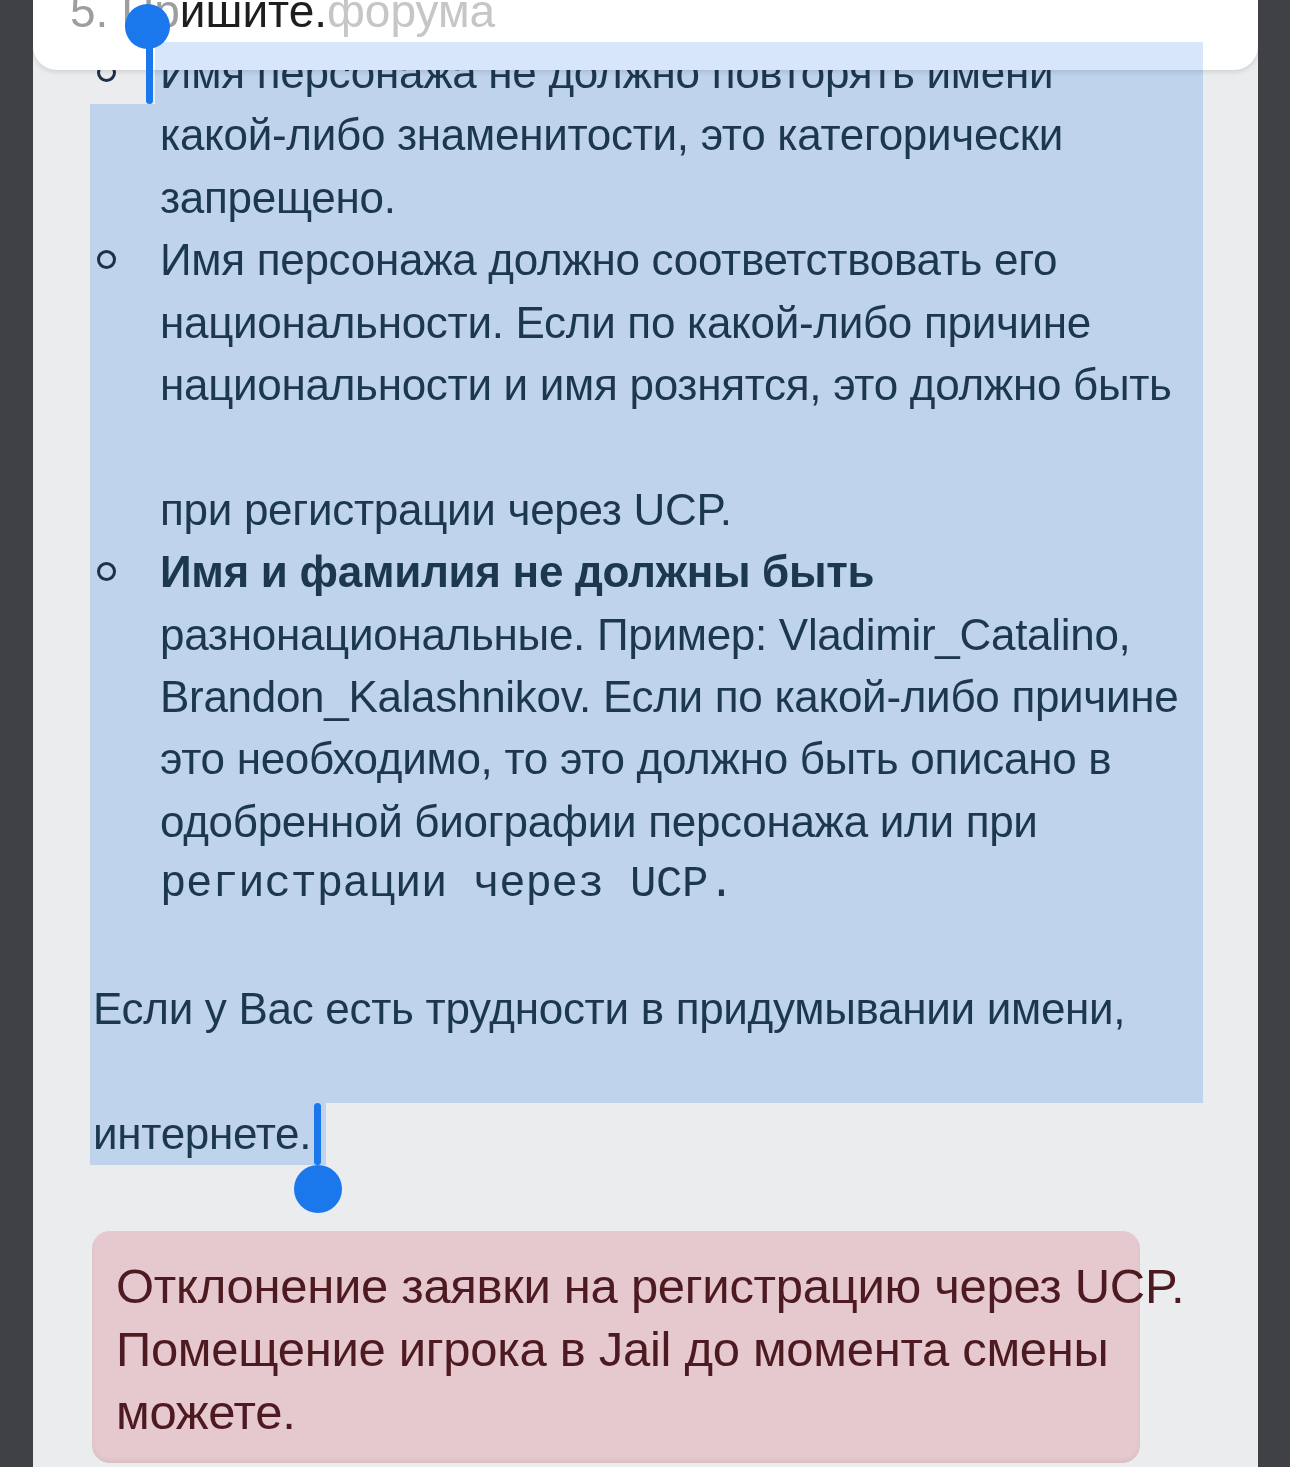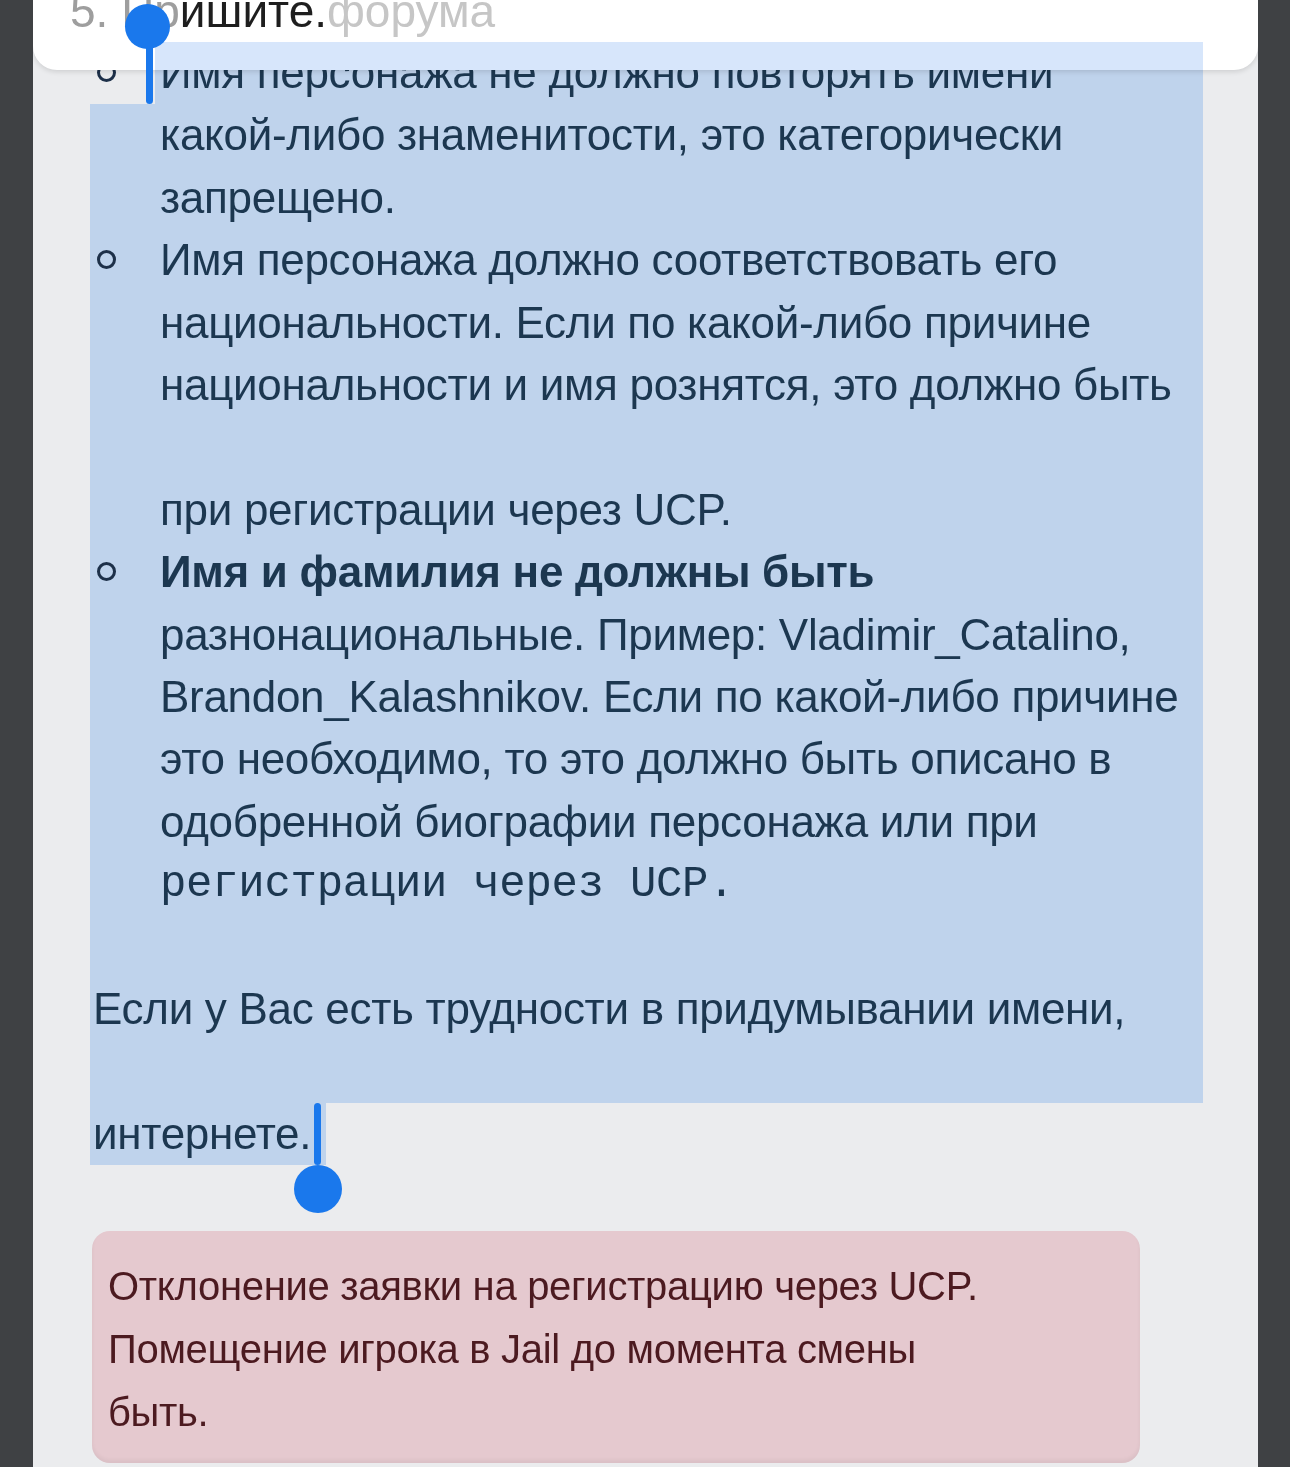--- a/index.html
+++ b/index.html
@@ -31,22 +31,22 @@
   .para-line{left:93px;}
   .marker{
     position:absolute;left:97px;width:13px;height:13px;border:3.5px solid #1d3049;
     border-radius:50%;background:transparent;
   }
   .warning-box{
     position:absolute;left:92px;top:1231px;width:1048px;height:232px;
     background:#e5c9cf;border-radius:18px;box-shadow:inset 0 -3px 4px rgba(0,0,0,0.05);
   }
   .warning-line{
-    position:absolute;left:108px;white-space:nowrap;
-    font-size:40px;line-height:63px;color:#4c1a20;letter-spacing:-0.3px;
+    position:absolute;left:116px;white-space:nowrap;
+    font-size:49px;line-height:63px;color:#4c1a20;letter-spacing:-0.3px;
   }
   .caret{position:absolute;width:7px;background:#1a78ec;border-radius:3.5px;}
   .handle{position:absolute;background:#1a78ec;border-radius:50%;}
   .caret-start{left:146px;top:44px;height:60px;}
   .handle-start{left:125px;top:4px;width:45px;height:45px;}
   .caret-end{left:314px;top:1103px;height:62px;}
   .handle-end{left:294px;top:1165px;width:48px;height:48px;}
 </style>
 </head>
 <body>
@@ -82,21 +82,21 @@
 
   <div class="top-card">
     <div class="top-line"><span class="frag-gray1">5. Пр</span><span class="frag-dark">ишите.</span><span class="frag-gray2">форума</span></div>
   </div>
 
   <div class="sel sel-on-white" style="left:155px;top:42px;width:1048px;height:28px;"></div>
 
   <div class="warning-box"></div>
   <div class="warning-line" style="top:1255px;">Отклонение заявки на регистрацию через UCP.</div>
   <div class="warning-line" style="top:1318px;">Помещение игрока в Jail до момента смены</div>
-  <div class="warning-line" style="top:1381px;">быть.</div>
+  <div class="warning-line" style="top:1381px;">можете.</div>
 
   <div style="position:absolute;left:0;top:0;width:33px;height:1467px;background:#3f4144;"></div>
   <div style="position:absolute;left:1258px;top:0;width:32px;height:1467px;background:#3f4144;"></div>
 
   <div class="caret caret-start"></div>
   <div class="handle handle-start"></div>
   <div class="caret caret-end"></div>
   <div class="handle handle-end"></div>
 
 </div>

